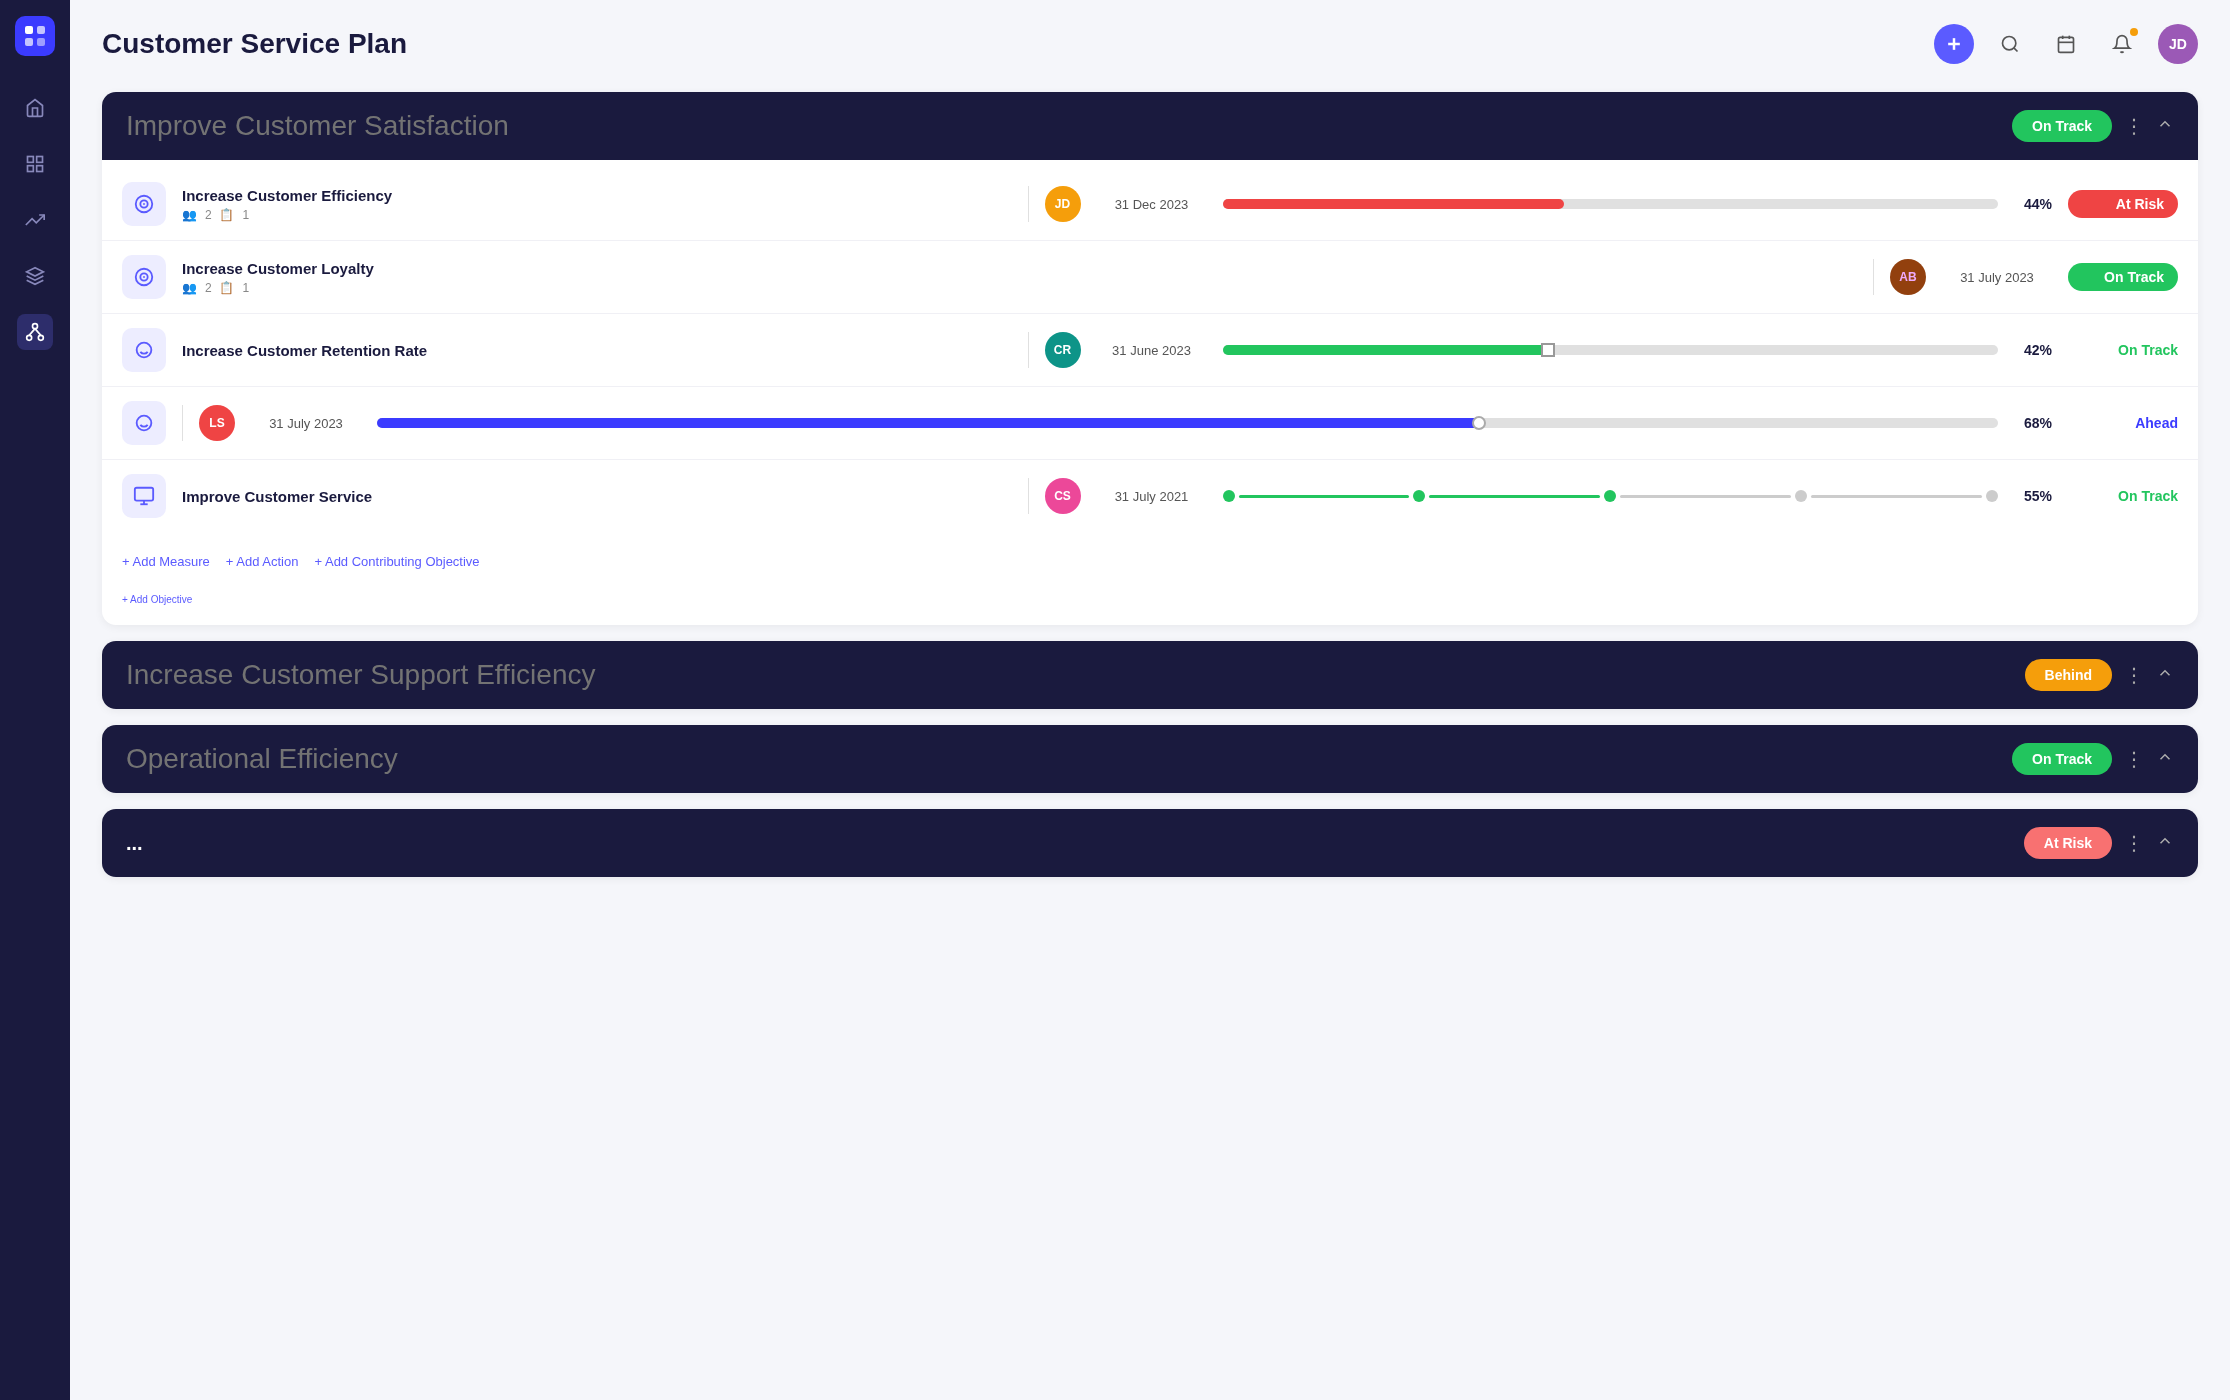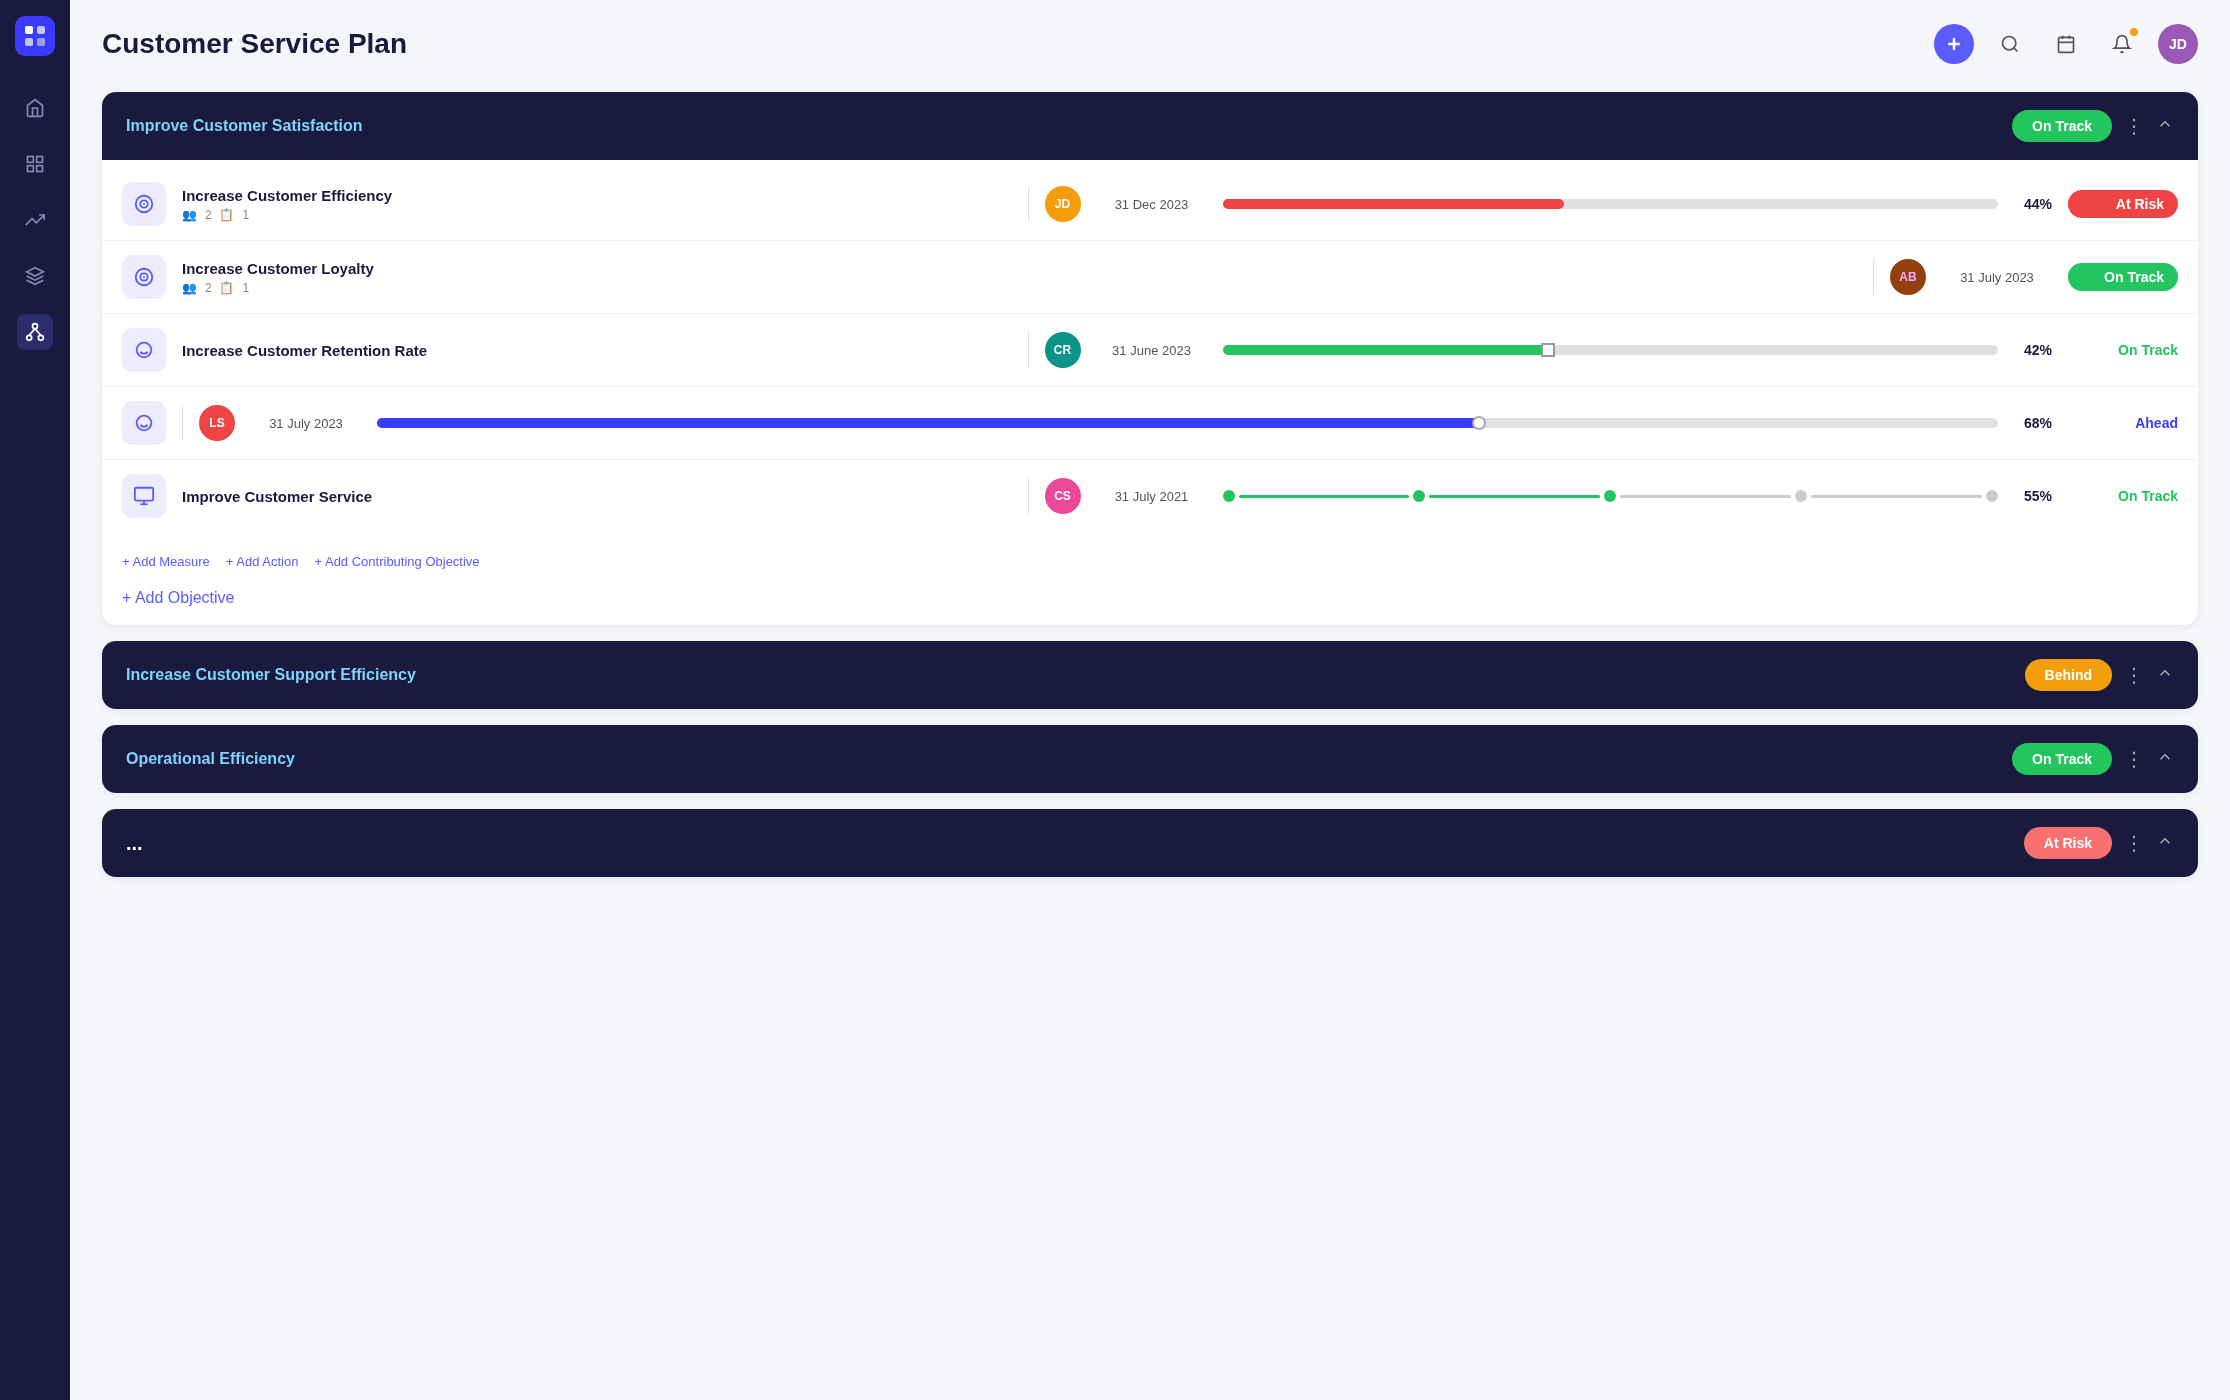--- a/index.html
+++ b/index.html
@@ -72,21 +72,21 @@
       margin-bottom: 16px;
       box-shadow: 0 2px 8px rgba(0,0,0,0.06);
     }
     .objective-header {
       background: #1a1a3e;
       padding: 18px 24px;
       display: flex;
       align-items: center;
       justify-content: space-between;
     }
-    .objective-header-title { color: #7dd3fc; font-size: 16px; font-weight: 700; }
+    .objective-header-title { color: #737373; font-size: 28px; font-weight: 400; }
     .objective-header-right { display: flex; align-items: center; gap: 12px; }
     .status-badge {
       padding: 8px 20px;
       border-radius: 50px;
       font-size: 14px;
       font-weight: 600;
       cursor: pointer;
     }
     .badge-green { background: #22c55e; color: white; }
     .badge-yellow { background: #f59e0b; color: white; }
@@ -145,21 +145,21 @@
       padding: 14px 20px 8px;
       font-size: 13px; color: #5b5bff; font-weight: 500;
     }
     .add-links-row .divider { flex: 0; width: 40px; height: 1px; background: #e0e0e0; }
     .add-link { cursor: pointer; color: #5b5bff; }
 
     
     .add-objective-row {
       padding: 12px 20px 18px;
     }
-    .add-objective-link { font-size: 16px; color: #5b5bff; font-weight: 500; cursor: pointer; }
+    .add-objective-link { font-size: 10px; color: #5b5bff; font-weight: 500; cursor: pointer; }
 
     .separator-line { width: 1px; height: 36px; background: #e0e0e0; flex-shrink: 0; }
 
     
     .av-orange { background: #f59e0b; }
   </style>
 </head>
 <body>
 
 <div class="sidebar">

